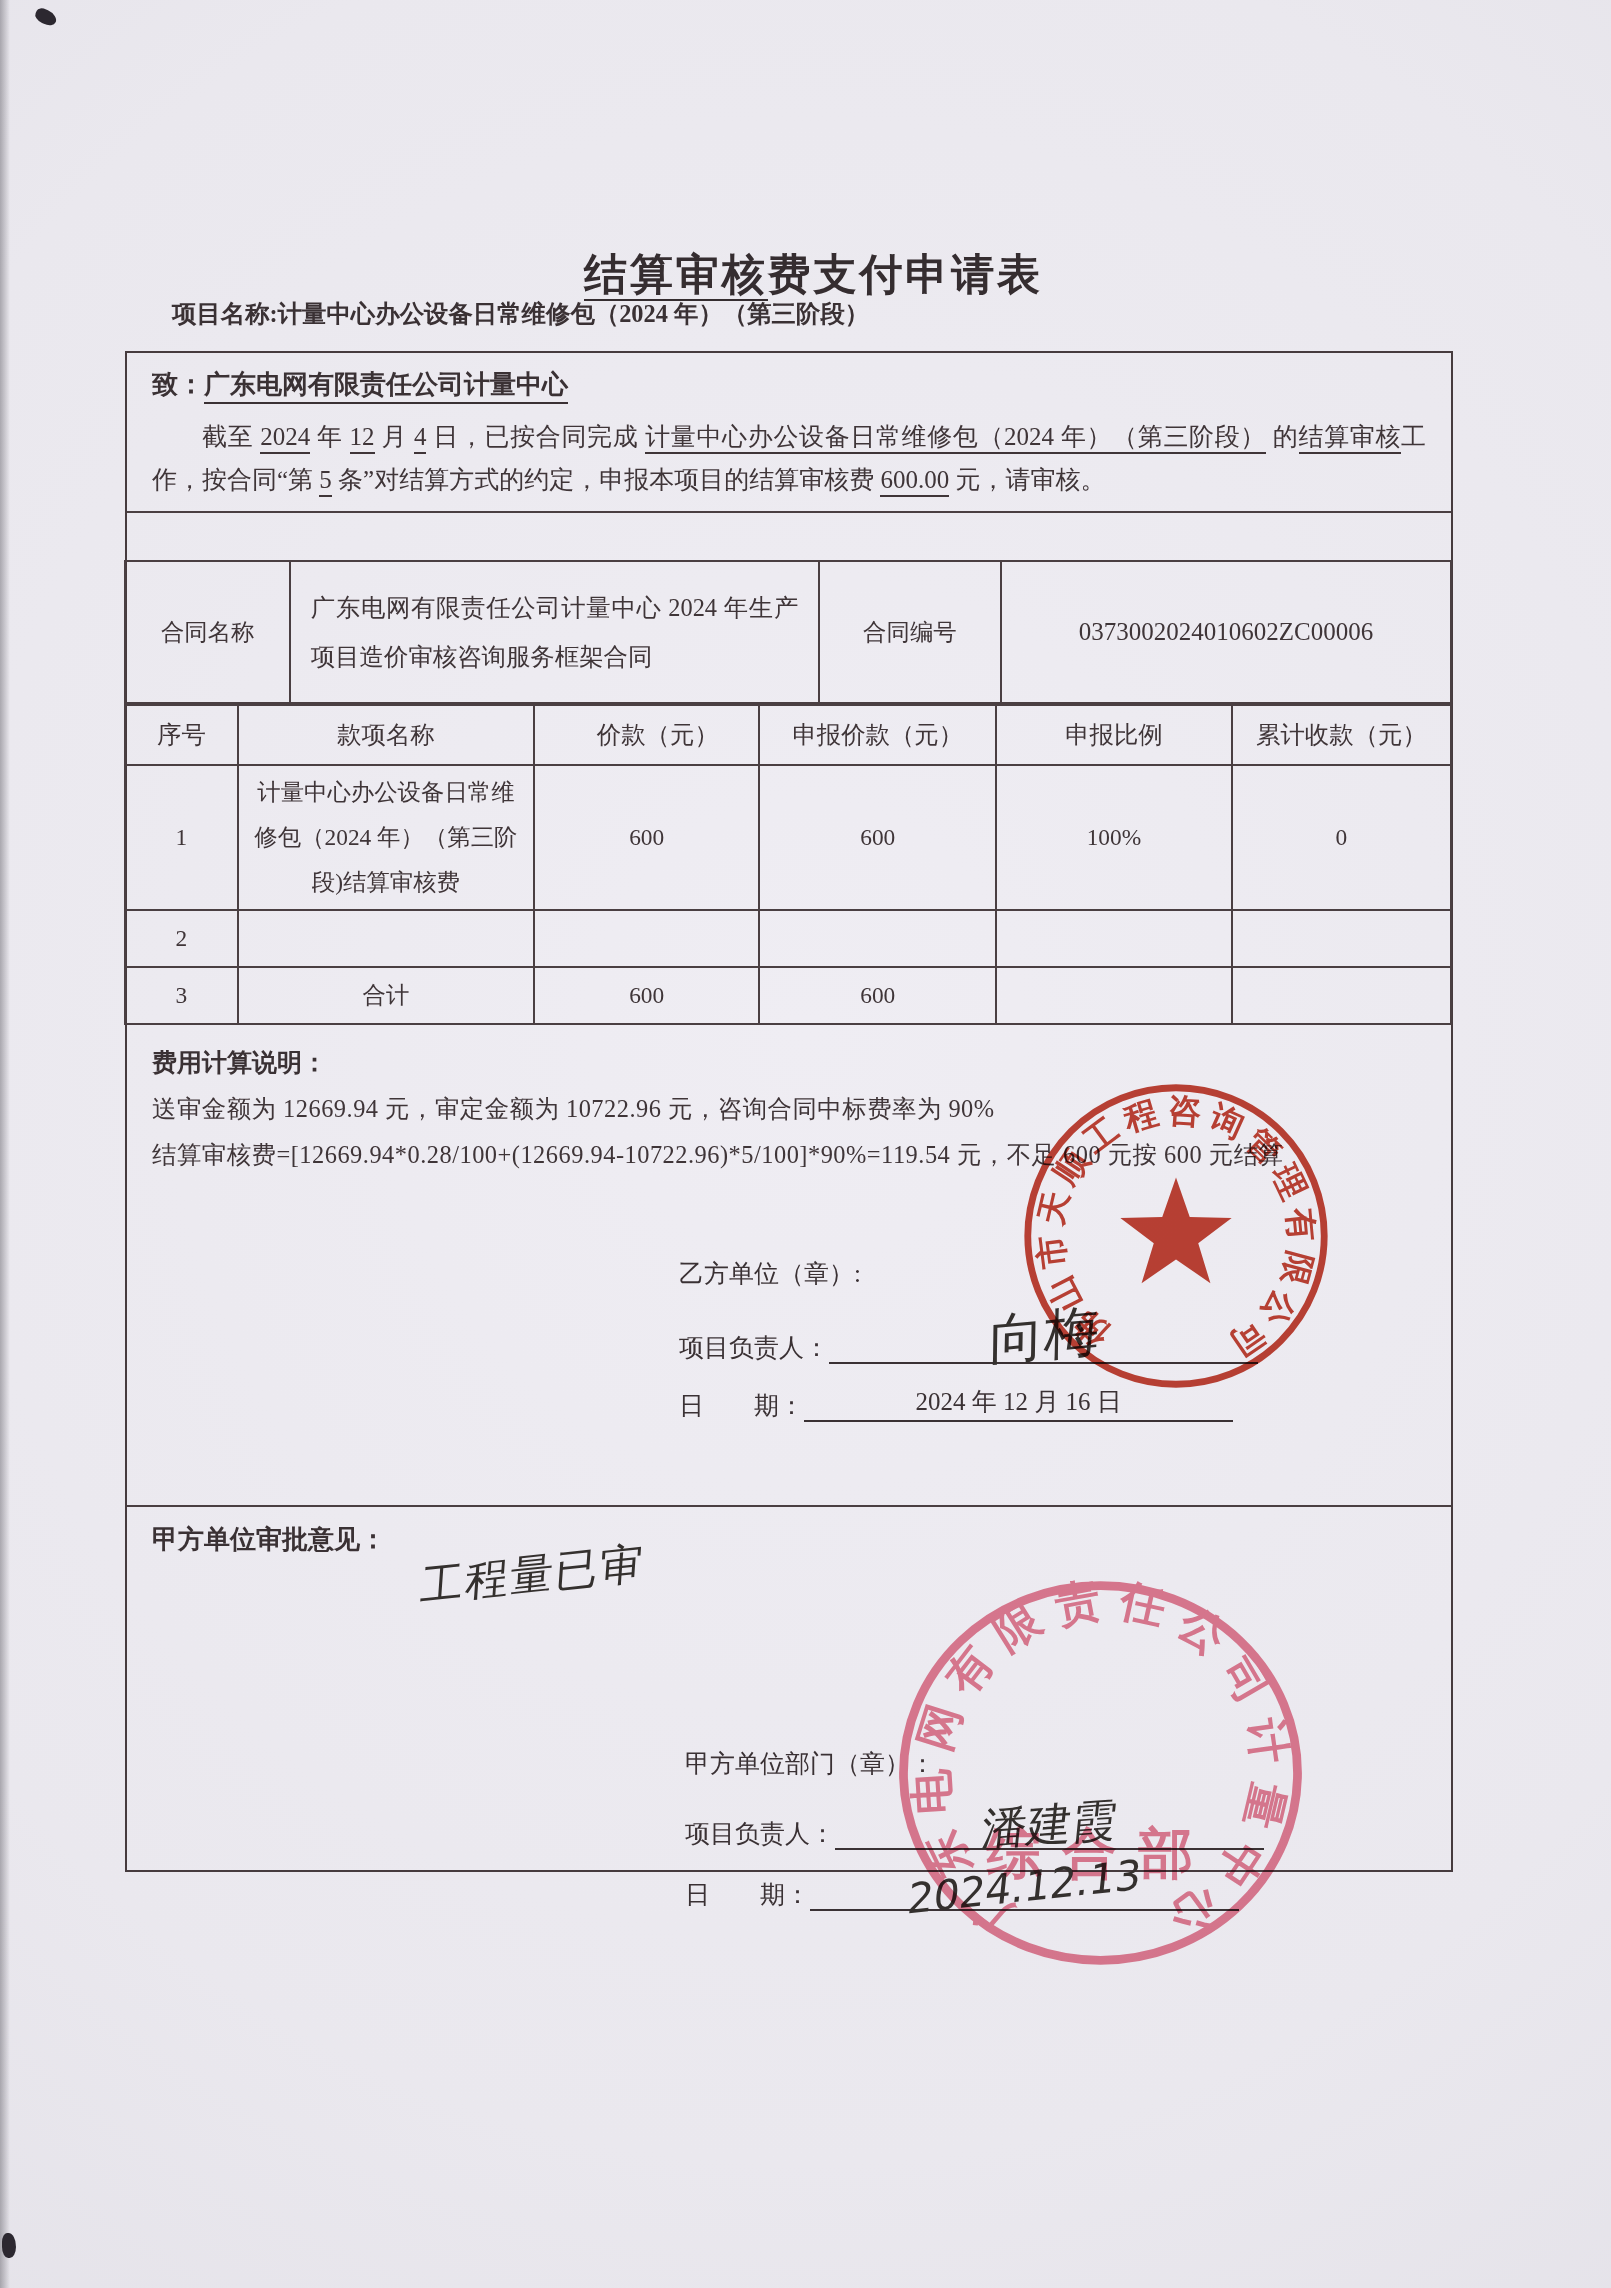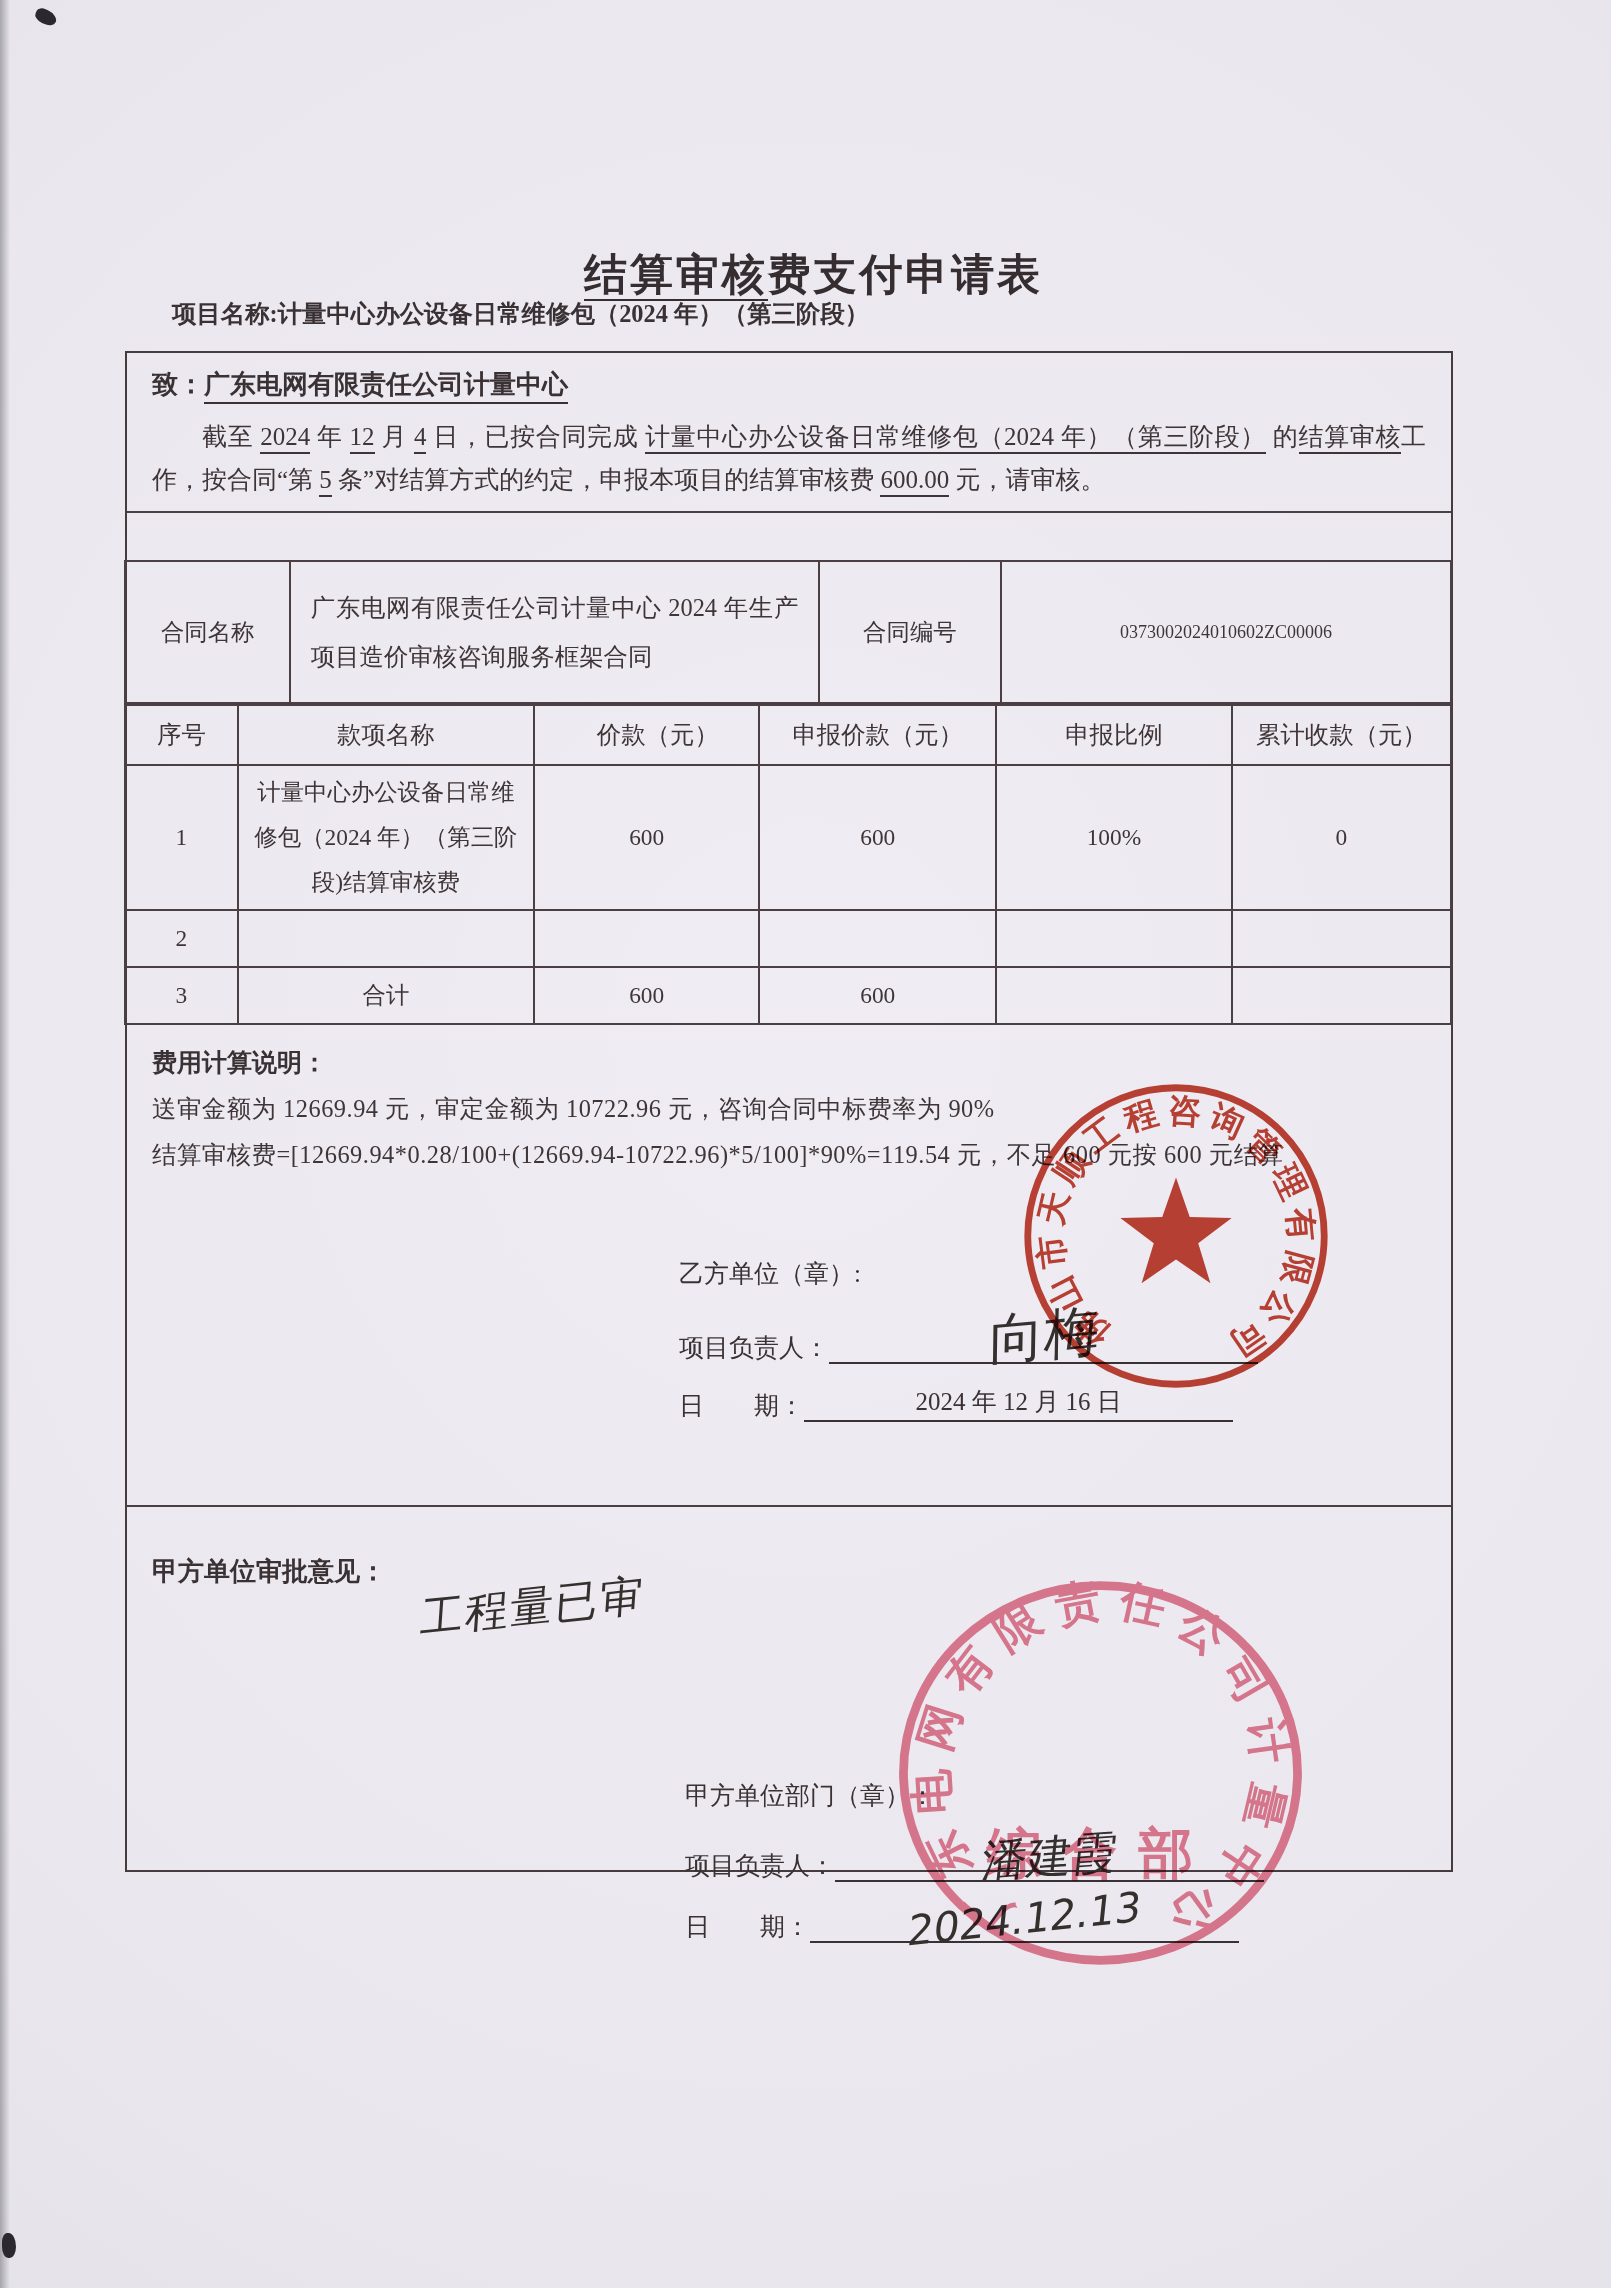--- a/index.html
+++ b/index.html
@@ -33,21 +33,21 @@
   .row-head td{height:60px;font-size:24.4px;}
   .row-item td{height:142px;line-height:45px;}
   .row-small td{height:57px;}
   .sec-calc{position:relative;height:482px;border-bottom:2px solid #4a3f42;box-sizing:border-box;padding:21.5px 25px 0 25px;}
   .calc-h{font-size:25px;font-weight:bold;color:#3a3134;}
   .calc-line{font-size:24.4px;margin-top:13.7px;letter-spacing:0.5px;color:#3f3538;}
   .sig-block{position:absolute;font-size:25px;color:#3a3134;}
   .sig-row{margin-bottom:25px;white-space:nowrap;height:39px;}
   .sig-ul{display:inline-block;border-bottom:2px solid #3a3134;min-width:429px;text-align:center;
     vertical-align:bottom;padding-bottom:2px;position:relative;}
-  .sec-a{position:relative;height:461px;box-sizing:border-box;padding:15.6px 25px 0 25px;margin-top:32px;}
+  .sec-a{position:relative;height:461px;box-sizing:border-box;padding:15.6px 25px 0 25px;}
   .sec-a-h{font-size:26px;font-weight:bold;color:#3a3134;}
   .hw{font-family:"DejaVu Sans",sans-serif;color:#34302e;}
   .hw-note{position:absolute;left:293px;top:39px;font-size:43px;letter-spacing:2px;
     transform:rotate(-6deg) skewX(-10deg);}
   .hw-sig-b{display:inline-block;font-size:55px;transform:rotate(-5deg) skewX(-6deg);line-height:29px;}
   .hw-sig-a{display:inline-block;font-size:45px;transform:rotate(-4deg) skewX(-10deg);line-height:27px;}
   .hw-date-a{display:inline-block;font-size:41px;transform:rotate(-6deg) skewX(-12deg);line-height:25px;}
   .stamp{position:absolute;mix-blend-mode:multiply;pointer-events:none;}
   .stamp svg{display:block;}
 </style>
@@ -71,21 +71,21 @@
     </div>
 
     <div class="gap-strip"></div>
 
     <table class="t-contract">
       <tbody>
           <tr>
         <td style="width:156px;">合同名称</td>
         <td style="width:499px;" class="cell-contract-name">广东电网有限责任公司计量中心 2024 年生产项目造价审核咨询服务框架合同</td>
         <td style="width:172px;">合同编号</td>
-        <td style="width:425px;font-size:18px;">0373002024010602ZC00006</td>
+        <td style="width:425px;font-size:25px;">0373002024010602ZC00006</td>
       </tr>
     </tbody>
       </table>
 
     <table>
       <tbody>
           <tr class="row-head">
         <td style="width:110px;">序号</td>
         <td style="width:289px;">款项名称</td>
         <td style="width:220px;padding-left:32px;">价款（元）</td>

